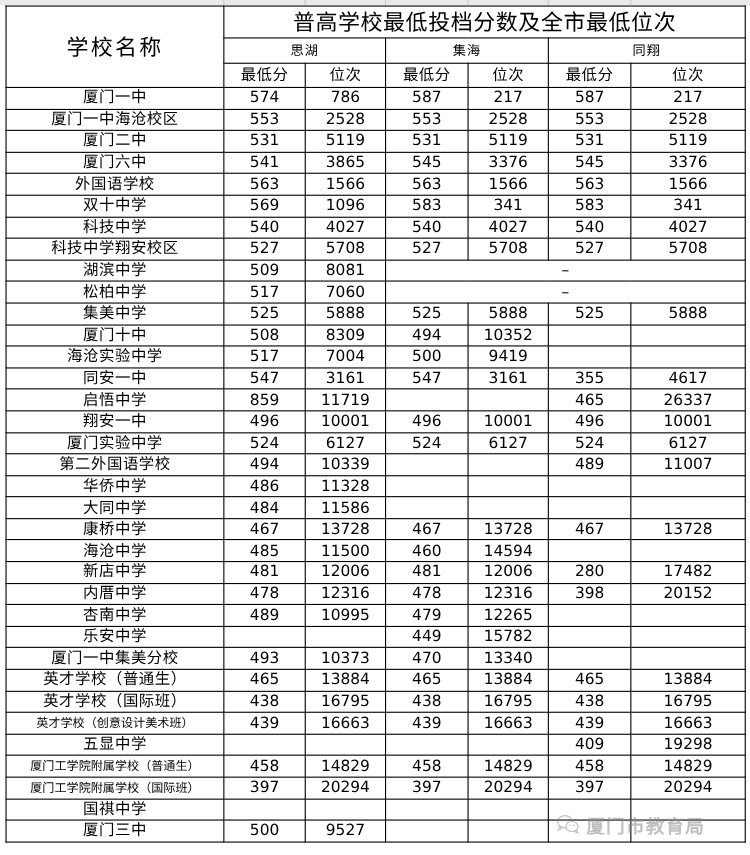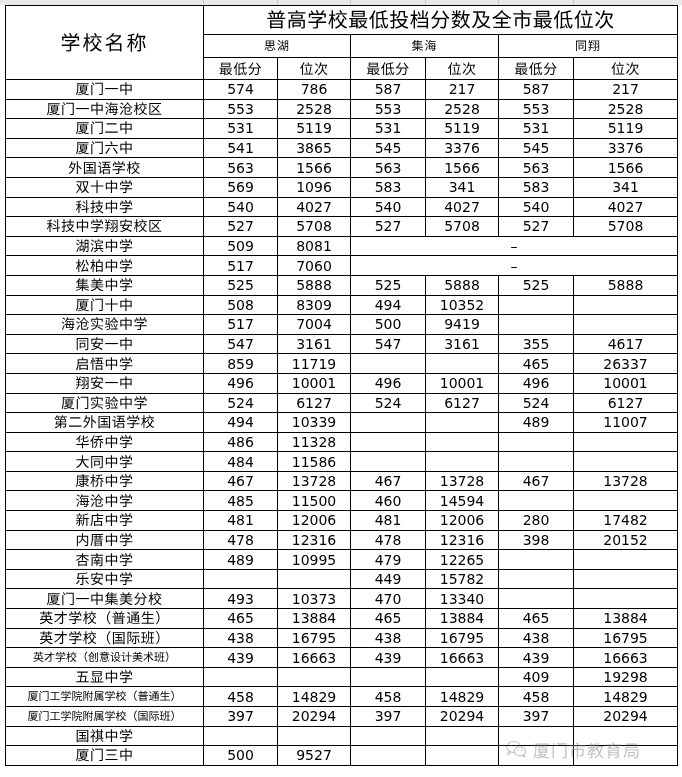--- a/index.html
+++ b/index.html
@@ -102,20 +102,21 @@
     position: absolute;
     left: 505px;
     top: 736px;
     width: 172px;
     height: 26px;
     display: flex;
     align-items: center;
     gap: 6px;
     opacity: 0.55;
     pointer-events: none;
+    font-weight: bold;
   }
   #watermark .wm-logo {
     flex: 0 0 auto;
     width: 22px;
     height: 20px;
   }
   #watermark .wm-text {
     font-size: 17px;
     letter-spacing: 1px;
     color: #8e8e8e;

